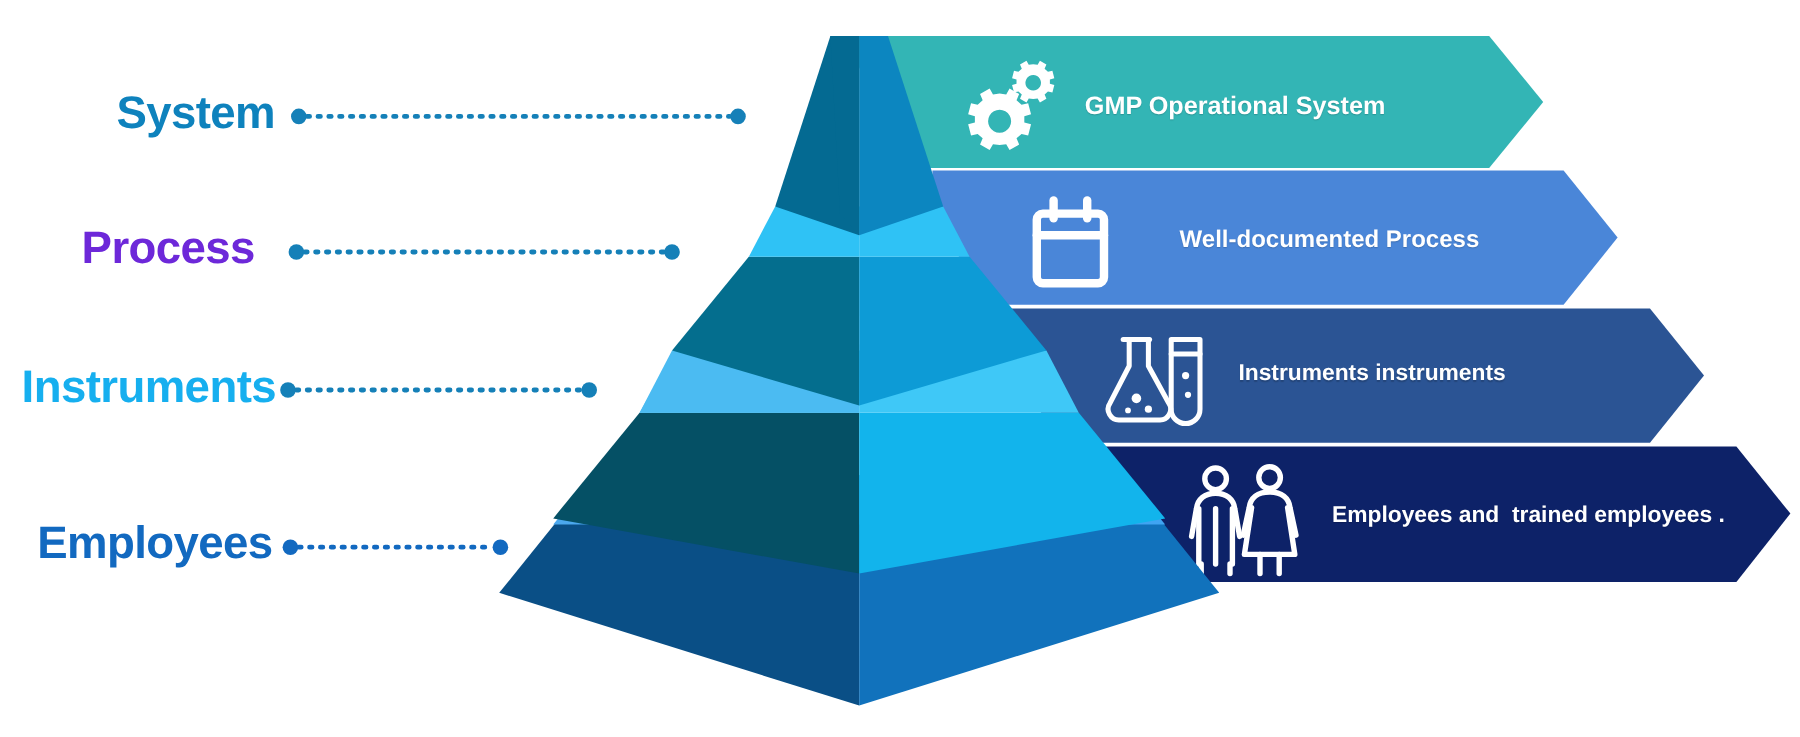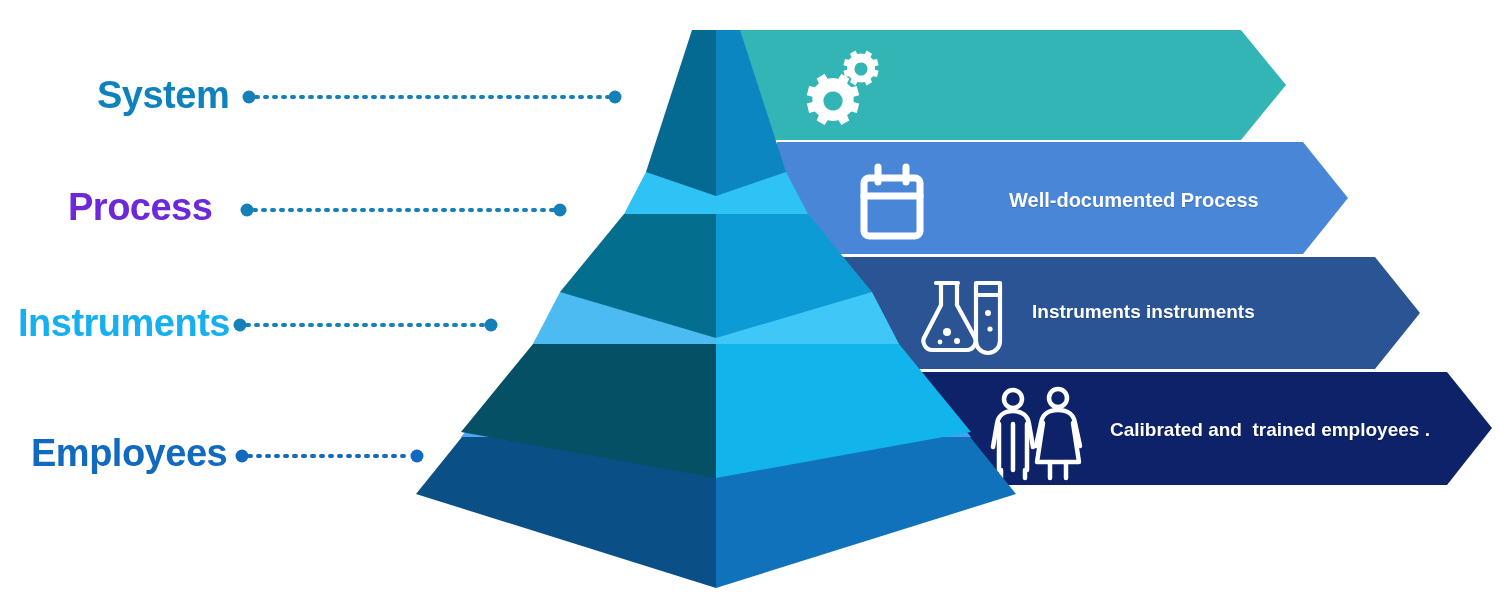--- a/index.html
+++ b/index.html
@@ -9,21 +9,21 @@
 
   .lbl{position:absolute;font-weight:bold;font-size:38px;letter-spacing:-0.5px;white-space:nowrap;line-height:1;}
   #lbl-system{left:97px;top:76px;color:#0E82BD;}
   #lbl-process{left:68px;top:188px;color:#6d28d9;}
   #lbl-instruments{left:18px;top:304px;color:#16AFEF;}
   #lbl-employees{left:31px;top:434px;color:#1269C0;}
 
   .btxt{position:absolute;color:#ffffff;font-weight:bold;white-space:pre;line-height:1;
         text-shadow:0 1px 1px rgba(0,0,0,0.18);}
   #btxt-0{left:904px;top:78px;font-size:21px;}
-  #btxt-1{left:1009px;top:190px;font-size:20px;}
+  #btxt-1{left:983px;top:190px;font-size:20px;}
   #btxt-2{left:1032px;top:302px;font-size:19px;}
   #btxt-3{left:1110px;top:420px;font-size:19px;}
 </style>
 </head>
 <body>
 
 <div id="stage">
 
   <svg id="art" viewBox="0 0 1500 614">
     <defs>
@@ -168,17 +168,18 @@
         <circle cx="417" cy="456" r="6.5" fill="#1269C0"></circle>
       </g>
     </g>
   </svg>
 
   <div class="lbl" id="lbl-system">System</div>
   <div class="lbl" id="lbl-process">Process</div>
   <div class="lbl" id="lbl-employees">Employees</div>
   <div class="lbl" id="lbl-instruments">Instruments</div>
 
+  <div class="btxt" id="btxt-0">GMP Operational System</div>
   <div class="btxt" id="btxt-1">Well-documented Process</div>
   <div class="btxt" id="btxt-2">Instruments instruments</div>
-  <div class="btxt" id="btxt-3">Calibrated and  trained employees .</div>
+  <div class="btxt" id="btxt-3">Employees and  trained employees .</div>
 
 </div>
 
 </body></html>

